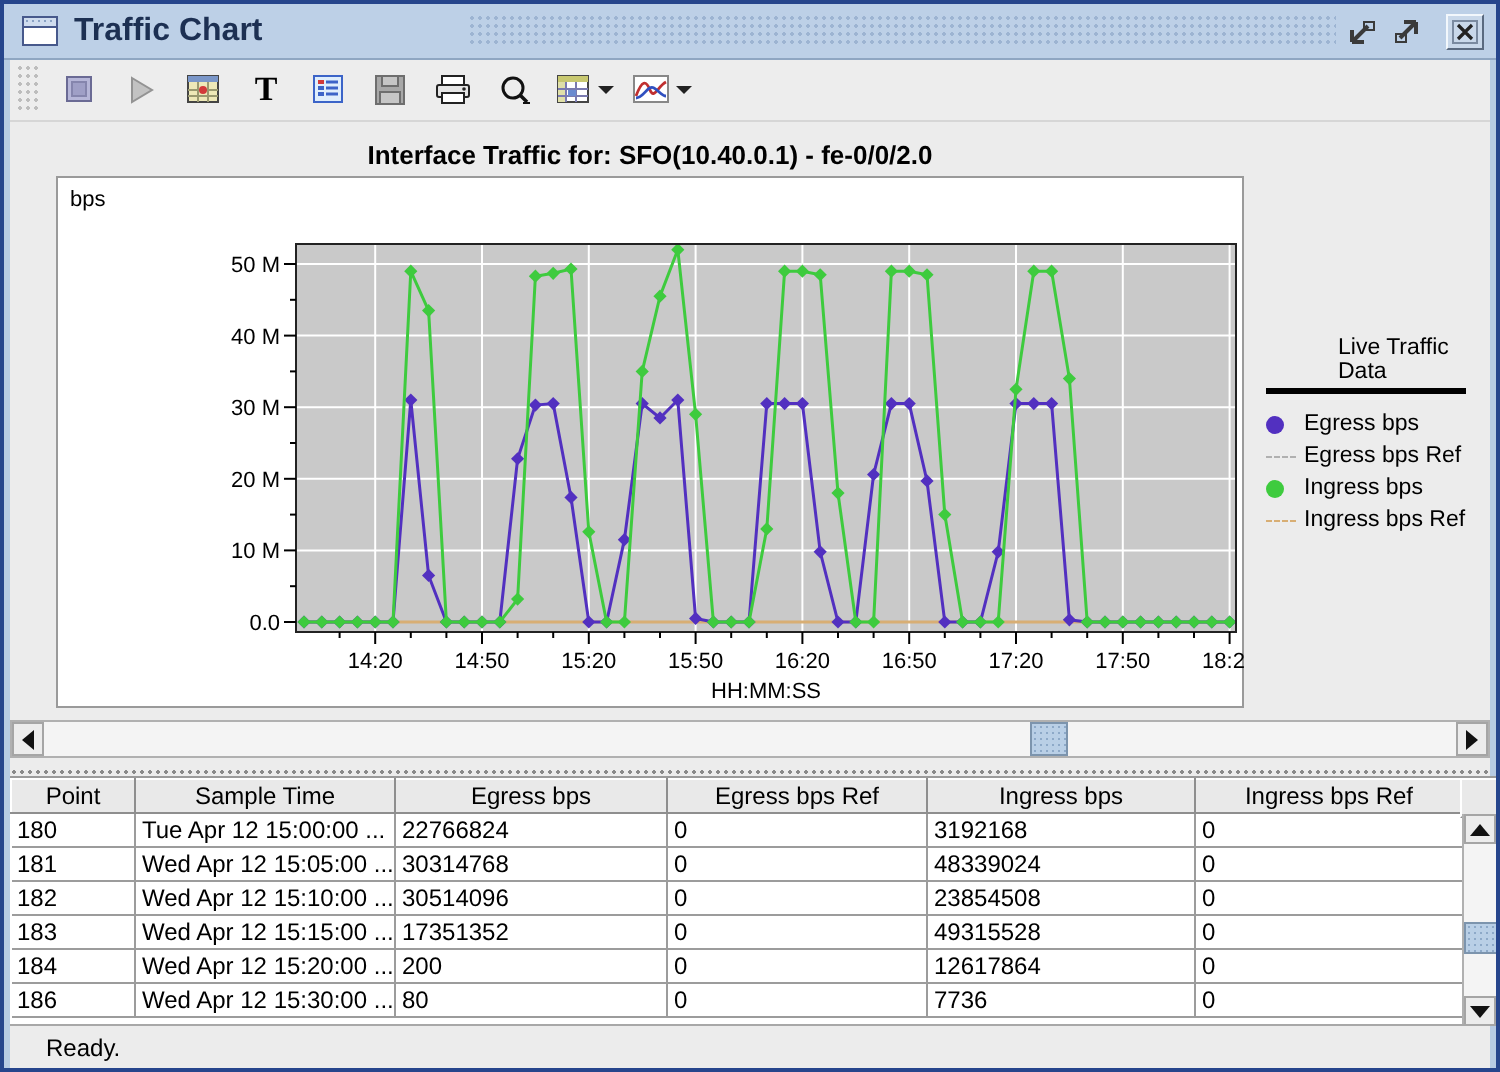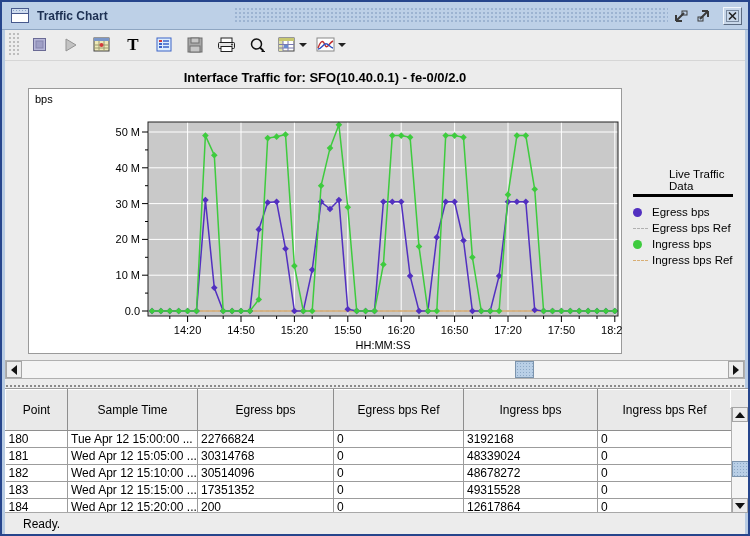--- a/index.html
+++ b/index.html
@@ -9,21 +9,21 @@
   .frame-strip{position:absolute;background:#b7cbe3;z-index:1;}
   .frame-left{left:0;top:27px;bottom:0;width:3px;}
   .frame-right{right:0;top:27px;bottom:0;width:3px;}
   .frame-bottom{left:0;right:0;bottom:0;height:2px;}
   
   .titlebar{position:absolute;left:0;right:0;top:0;height:27px;background:#bdd0e7;
             border-bottom:1px solid #8fa6c2;display:flex;align-items:center;z-index:5;}
   .tb-icon{width:16px;height:13px;margin-left:9px;border:1px solid #47598c;background:#fff;position:relative;}
   .tb-icon .strip{position:absolute;left:0;right:0;top:0;height:4px;background:#cfdcee;border-bottom:1px solid #47598c;
       background-image:radial-gradient(#8aa2c4 30%,transparent 31%);background-size:3px 3px;}
-  .tb-title{margin-left:8px;font-size:12px;font-weight:bold;color:#1d3053;white-space:nowrap;}
+  .tb-title{margin-left:8px;font-size:16px;font-weight:bold;color:#1d3053;white-space:nowrap;}
   .tb-texture{position:absolute;left:232px;right:80px;top:5px;bottom:5px;
       background-image:radial-gradient(#9db4d2 28%,transparent 30%);background-size:4px 4px;}
   .tb-buttons{position:absolute;right:6px;top:0;height:27px;display:flex;align-items:center;gap:5px;}
   .tb-btn{width:17px;height:16px;display:flex;align-items:center;justify-content:center;cursor:default;}
   .tb-close{background:#c9d8ea;border-top:1px solid #f2f7fc;border-left:1px solid #f2f7fc;
             border-right:1px solid #5a6a80;border-bottom:1px solid #5a6a80;margin-left:6px;}
   
   .toolbar{position:absolute;left:3px;right:3px;top:27px;height:31px;background:#ededed;
            border-bottom:1px solid #d6d6d6;display:flex;align-items:center;z-index:4;}
   .tool-handle{width:11px;height:25px;margin-left:3px;margin-right:10px;
@@ -60,21 +60,21 @@
   .hsb .sb-thumb{top:0;bottom:0;left:509px;width:19px;}
   
   .splitter{position:absolute;left:3px;right:3px;top:381px;height:4px;
       background-image:radial-gradient(circle,#8a8a8a 32%,transparent 36%);
       background-size:4px 4px;background-repeat:repeat-x;background-position:0 1px;z-index:3;}
   
   .table-area{position:absolute;left:3px;top:386px;width:744px;height:124px;background:#fff;
               border-top:1px solid #9a9a9a;overflow:hidden;z-index:3;}
   table.grid{border-collapse:collapse;table-layout:fixed;width:726px;font-size:12px;color:#000;}
   table.grid th{height:16px;background:#e9e9e9;font-weight:normal;text-align:center;overflow:hidden;white-space:nowrap;
-      border-top:1px solid #fff;border-left:1px solid #fff;border-right:1px solid #8e8e8e;border-bottom:1px solid #8e8e8e;padding:12px 2px;}
+      border-top:1px solid #fff;border-left:1px solid #fff;border-right:1px solid #8e8e8e;border-bottom:1px solid #8e8e8e;padding:0 2px;}
   table.grid td{height:16px;background:#fff;text-align:left;overflow:hidden;white-space:nowrap;
       border-right:1px solid #9c9c9c;border-bottom:1px solid #9c9c9c;padding:0 3px;}
   .hdr-filler{position:absolute;right:0;top:0;width:18px;height:18px;background:#e9e9e9;
       border-top:1px solid #fff;border-left:1px solid #fff;border-bottom:1px solid #8e8e8e;}
   .vsb{position:absolute;right:0;top:18px;bottom:0;width:18px;background:#f4f4f4;border-left:1px solid #b0b0b0;box-sizing:border-box;}
   .vsb .sb-btn{left:0;right:0;height:15px;}
   .vsb-up{top:0;}
   .vsb-down{bottom:0;}
   .vsb .sb-thumb{left:0;right:0;top:54px;height:16px;}
   
@@ -457,21 +457,21 @@
             <td>30314768</td>
             <td>0</td>
             <td>48339024</td>
             <td>0</td>
           </tr>
           <tr>
             <td>182</td>
             <td>Wed Apr 12 15:10:00 ...</td>
             <td>30514096</td>
             <td>0</td>
-            <td>48678272</td>
+            <td>23854508</td>
             <td>0</td>
           </tr>
           <tr>
             <td>183</td>
             <td>Wed Apr 12 15:15:00 ...</td>
             <td>17351352</td>
             <td>0</td>
             <td>49315528</td>
             <td>0</td>
           </tr>

